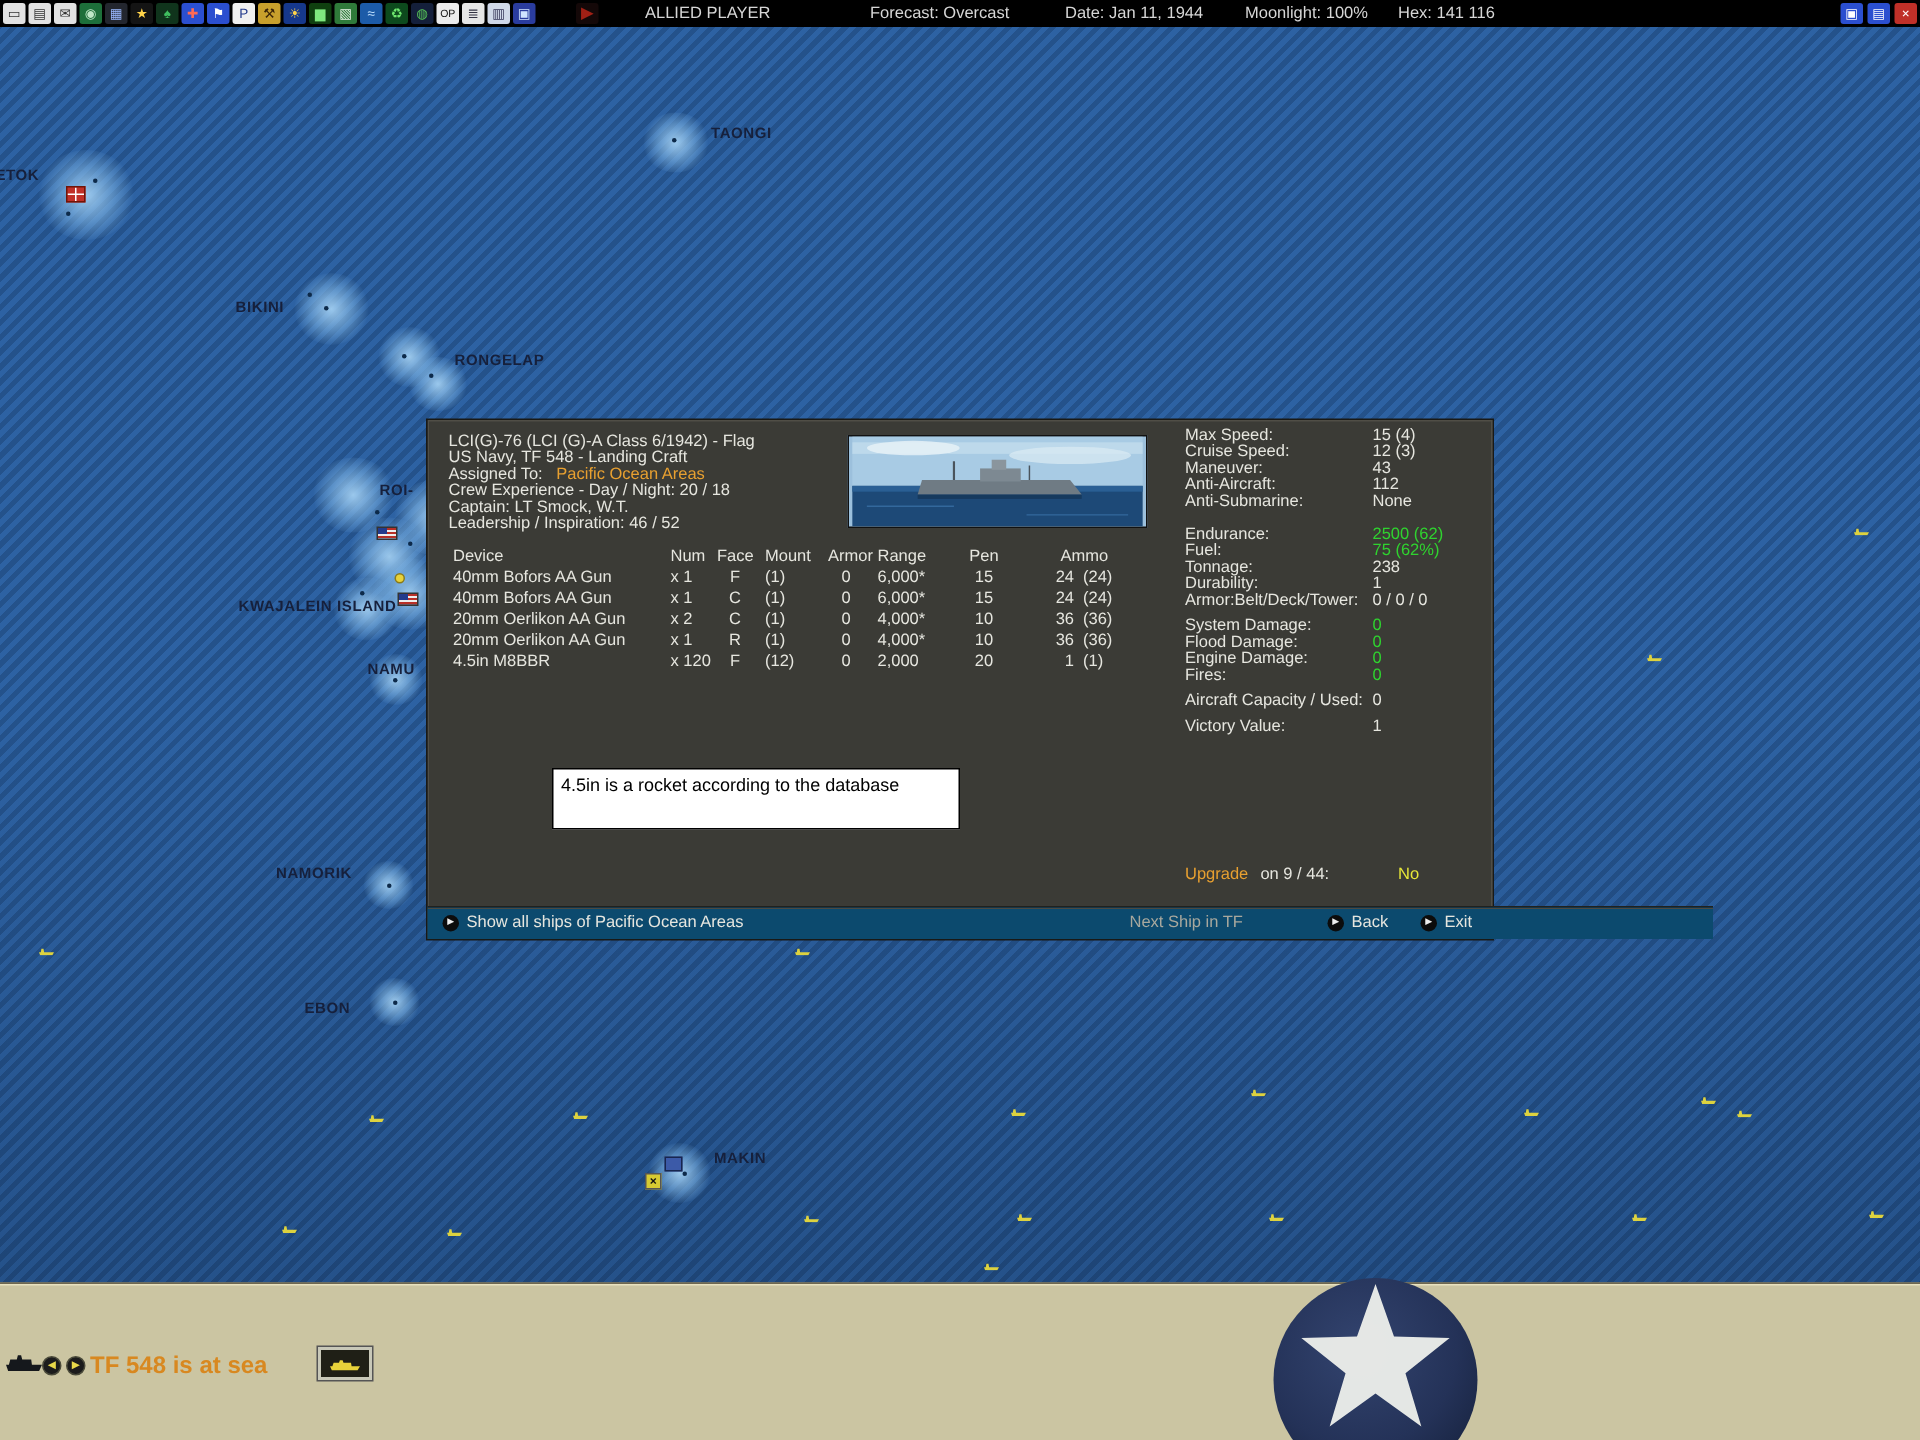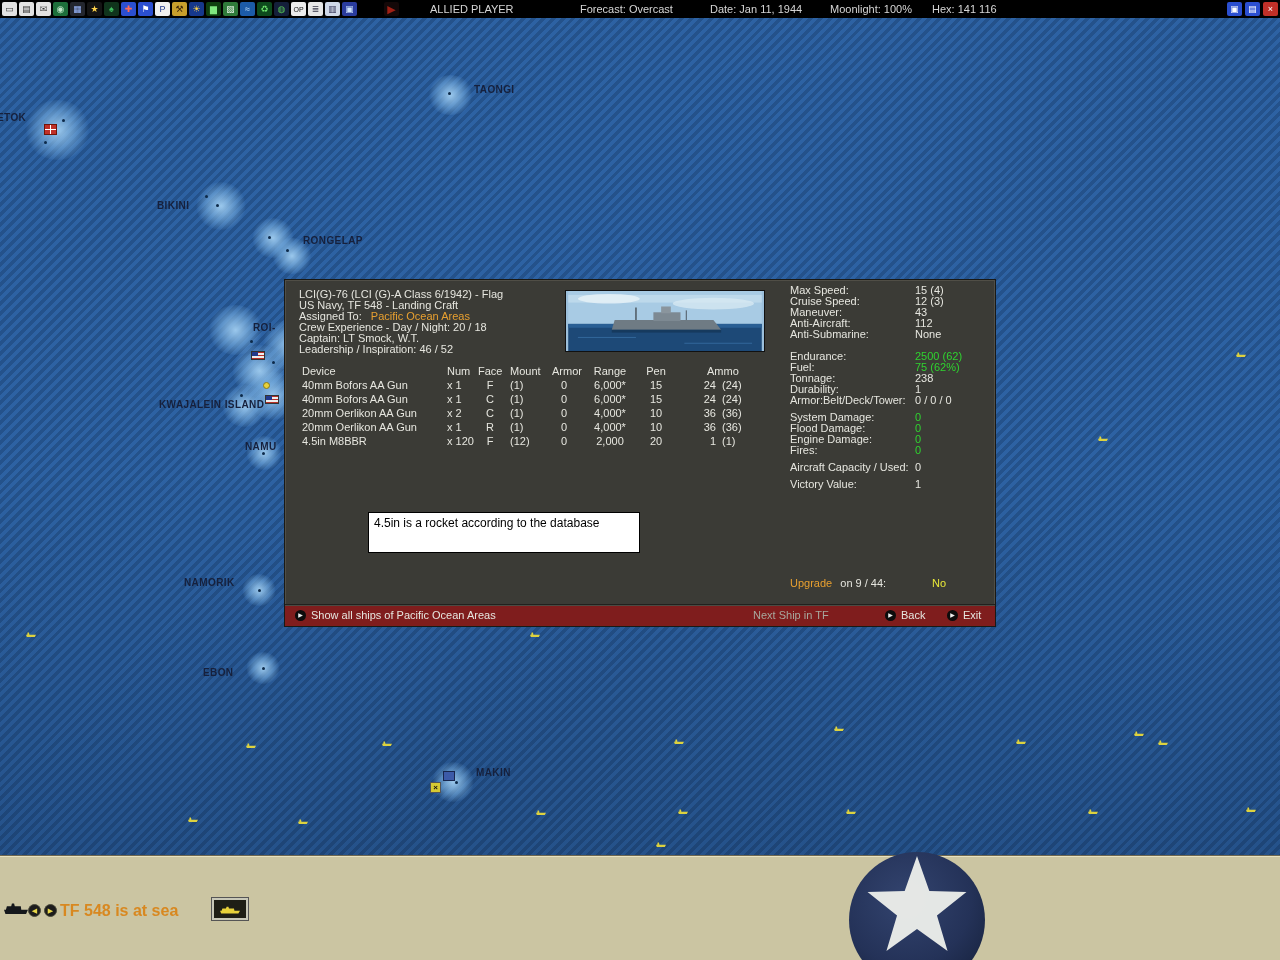--- a/index.html
+++ b/index.html
@@ -44,27 +44,27 @@
   .green{color:#2fd32f}
   .gray{color:#a8a89e}
   #shipimg{position:absolute;left:280px;top:10px;width:200px;height:62px;border:1px solid #111;background:#9cc0dc}
   .stat{position:absolute;left:505px;width:200px;white-space:nowrap;height:11px}
   .stat .val{position:absolute;left:125px}
   #devtable{position:absolute;left:17px;top:85px;width:470px;height:90px}
   .trow{position:absolute;left:0;width:470px;height:12px;white-space:nowrap}
   .trow span{position:absolute;top:0}
   .cd{left:0}.cn{left:145px}.cf{left:176px;width:24px;text-align:center}
   .cm{left:208px}.ca{left:250px;width:24px;text-align:center}
-  .cr{left:283px;width:50px;text-align:center}.cp{left:338px;width:32px;text-align:center}
+  .cr{left:283px;width:50px;text-align:left}.cp{left:338px;width:32px;text-align:center}
   .cam{left:382px;width:32px;text-align:right}.cax{left:420px}.cah{left:405px}
   #tooltip{position:absolute;left:83px;top:232px;width:272px;height:41px;background:#fff;border:1px solid #000;
            color:#000;font-size:12px;padding:3px 5px;z-index:7}
   #upgrade-line{position:absolute;left:505px;top:297px;width:200px;white-space:nowrap}
   #upgrade-line .val{position:absolute;left:142px}
-  #dfooter{position:absolute;left:0;top:324px;width:710px;height:22px;background:#7f1d1d;
+  #dfooter{position:absolute;left:0;top:324px;width:857px;height:22px;background:#0c4a6e;
            border-top:1px solid #21211e;box-shadow:inset 0 1px 0 #4b4a43}
   .fbtn{position:absolute;top:4px;display:flex;align-items:center;gap:5px;white-space:nowrap;cursor:default}
   .disc{width:11px;height:11px;border-radius:50%;background:#0c0c0c;display:flex;align-items:center;justify-content:center;
         color:#eee;font-size:6px;line-height:1}
 
   
   #bottombar{position:absolute;left:0;top:855px;width:1280px;height:105px;z-index:6;
              background:#cbc5a2;border-top:1px solid #6d6750;box-shadow:inset 0 1px 0 #e8e2c0}
   .bship{position:absolute;left:4px;top:44px;width:24px;height:14px;background:#15181c;
          clip-path:polygon(0% 70%,8% 70%,12% 45%,30% 45%,33% 25%,42% 25%,45% 45%,70% 45%,72% 70%,100% 70%,92% 100%,6% 100%)}

